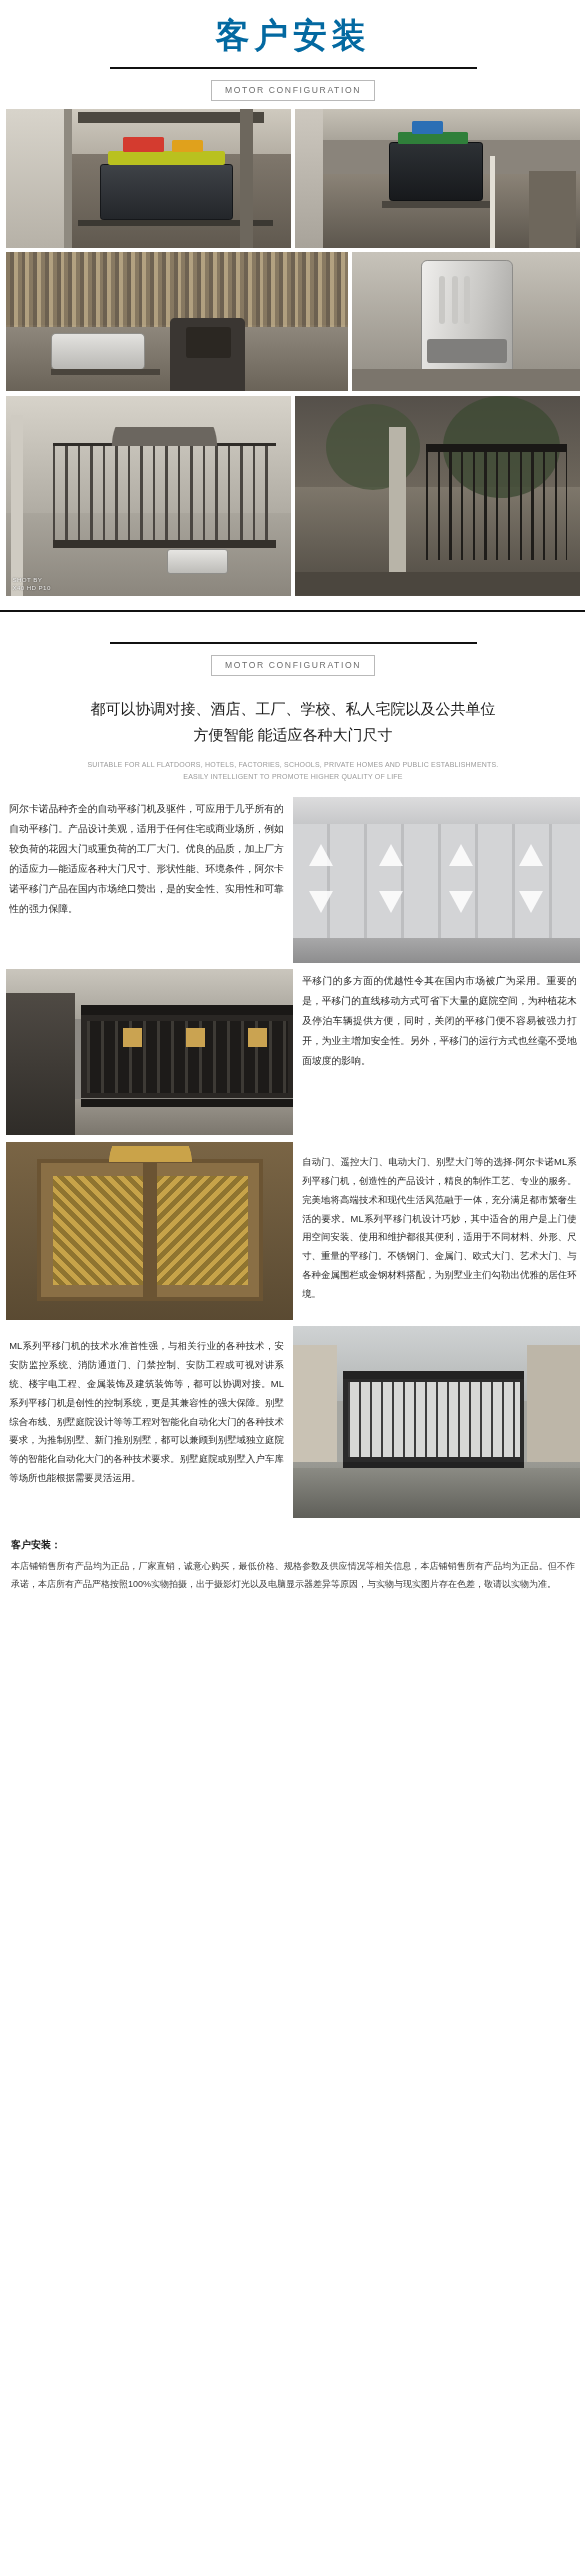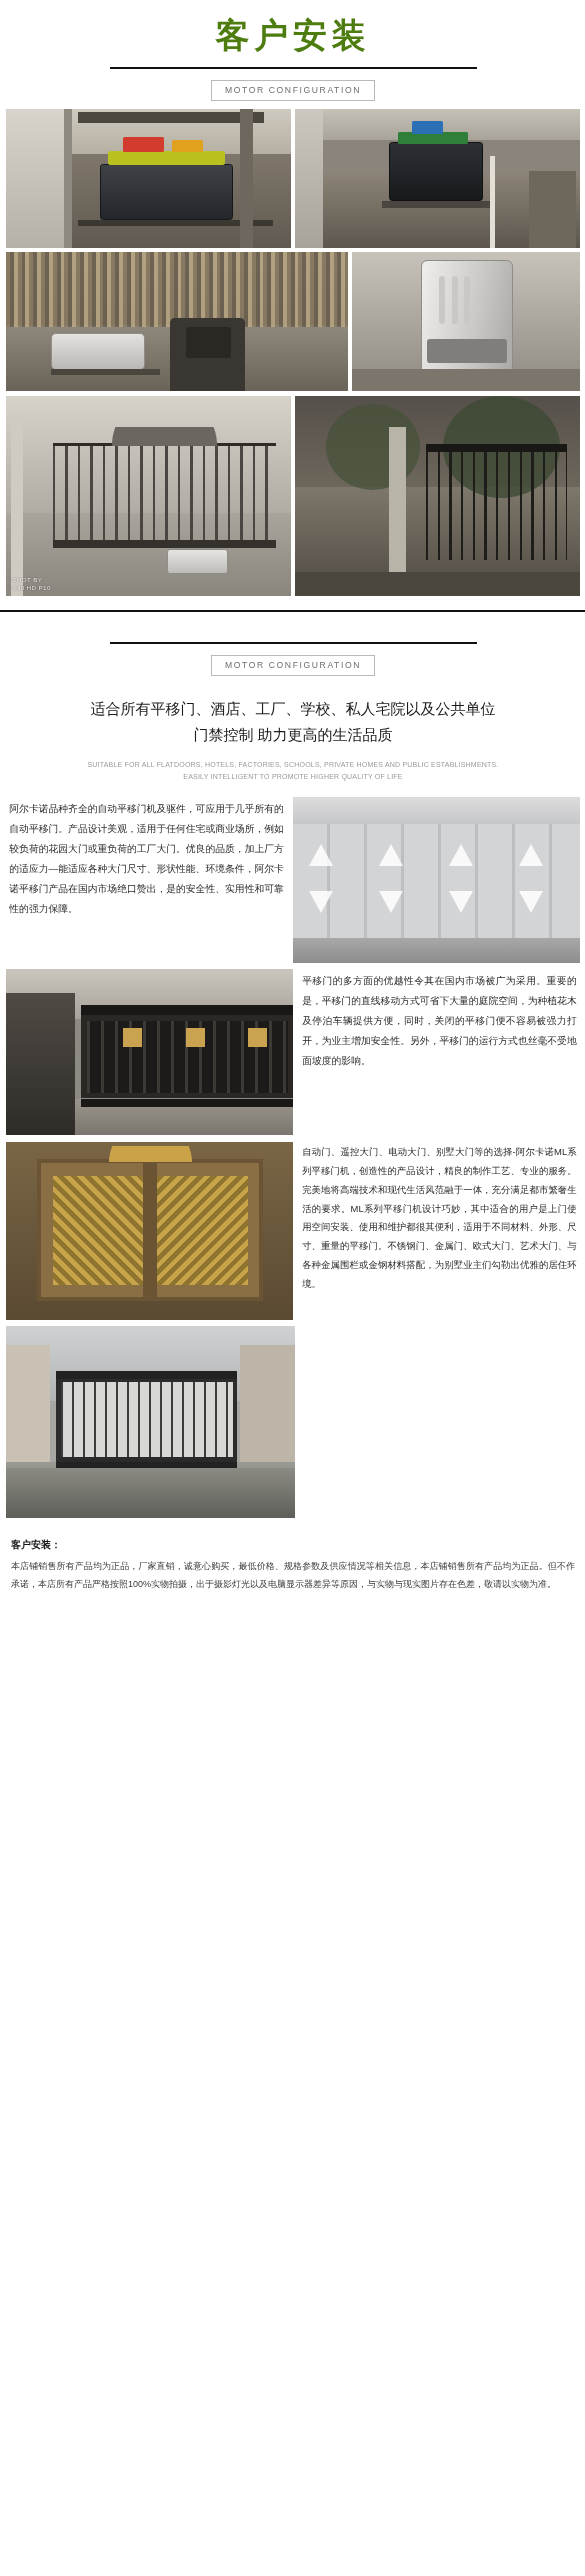--- a/index.html
+++ b/index.html
@@ -20,21 +20,21 @@
   
   .section-head {
     text-align: center;
     padding-top: 17px;
     padding-bottom: 7.8px;
   }
   .section-head .title {
     font-size: 34px;
     font-weight: bold;
     letter-spacing: 4.7px;
-    color: #4d7c0f;
+    color: #0369a1;
     line-height: 1.1;
     margin: 0;
   }
   .head-rule {
     width: 367px;
     height: 2.3px;
     background: #111;
     margin: 12.5px auto 0 auto;
   }
   .sub-badge {
@@ -105,21 +105,21 @@
 
   
   .combo { display: flex; gap: 6.2px; padding: 0 6.2px; margin-bottom: 6.2px; align-items: stretch; }
   .para {
     font-size: 9.8px;
     line-height: 2.05;
     color: #2a2a2a;
     text-align: justify;
     padding: 1.6px 3.1px;
   }
-  .para.small { font-size: 9.4px; line-height: 2.0; }
+  .para.small { font-size: 9.4px; line-height: 2.0; margin-top: 10px; }
 
   
   .note-wrap { padding: 14px 11px 20px 11px; }
   .note-title { font-size: 10px; font-weight: bold; color: #1a1a1a; margin-bottom: 6.2px; }
   .note-body { font-size: 9px; line-height: 1.95; color: #3a3a3a; text-align: justify; }
 </style>
 </head>
 <body>
 
 <div class="page">
@@ -214,22 +214,22 @@
   <div class="big-divider"></div>
 
   <div class="section-head">
     <div class="head-rule-wrap">
       <div class="head-rule"></div>
     </div>
     <div class="sub-badge">MOTOR CONFIGURATION</div>
   </div>
 
   <div class="lead">
-    <div>适合所有平移门、酒店、工厂、学校、私人宅院以及公共单位</div>
-    <div>门禁控制 助力更高的生活品质</div>
+    <div>都可以协调对接、酒店、工厂、学校、私人宅院以及公共单位</div>
+    <div>方便智能 能适应各种大门尺寸</div>
   </div>
   <div class="lead-en">
     <div>SUITABLE FOR ALL FLATDOORS, HOTELS, FACTORIES, SCHOOLS, PRIVATE HOMES AND PUBLIC ESTABLISHMENTS.</div>
     <div>EASILY INTELLIGENT TO PROMOTE HIGHER QUALITY OF LIFE</div>
   </div>
 
   <div class="combo">
     <div class="para" style="width:283px;">阿尔卡诺品种齐全的自动平移门机及驱件，可应用于几乎所有的自动平移门。产品设计美观，适用于任何住宅或商业场所，例如较负荷的花园大门或重负荷的工厂大门。优良的品质，加上厂方的适应力—能适应各种大门尺寸、形状性能、环境条件，阿尔卡诺平移门产品在国内市场绝口赞出，是的安全性、实用性和可靠性的强力保障。</div>
     <div class="photo" style="width:289px;height:166px;background:#c2c3c5;">
       <div class="sky" style="height:31px;background:linear-gradient(#dcdcdd,#c3c4c6);"></div>
@@ -270,20 +270,21 @@
       <div class="bar" style="left:31px;top:17px;width:226px;height:142px;background:#8a6f45;border:4.7px solid #6b5433;"></div>
       <div class="bar" style="left:47px;top:34px;width:92px;height:109px;background:repeating-linear-gradient(45deg,#c7a349 0 4.7px,#8f7430 4.7px 9.4px);"></div>
       <div class="bar" style="left:150px;top:34px;width:92px;height:109px;background:repeating-linear-gradient(-45deg,#c7a349 0 4.7px,#8f7430 4.7px 9.4px);"></div>
       <div class="bar" style="left:137px;top:17px;width:14px;height:142px;background:#6b5433;"></div>
       <div class="bar" style="left:78px;top:4.7px;width:133px;height:15.6px;background:radial-gradient(circle at 50% 100%,#caa349 0 60%,transparent 61%);"></div>
     </div>
     <div class="para small" style="width:283px;">自动门、遥控大门、电动大门、别墅大门等的选择-阿尔卡诺ML系列平移门机，创造性的产品设计，精良的制作工艺、专业的服务。完美地将高端技术和现代生活风范融于一体，充分满足都市繁奢生活的要求。ML系列平移门机设计巧妙，其中适合的用户是上门使用空间安装、使用和维护都很其便利，适用于不同材料、外形、尺寸、重量的平移门。不锈钢门、金属门、欧式大门、艺术大门、与各种金属围栏或金钢材料搭配，为别墅业主们勾勒出优雅的居住环境。</div>
   </div>
 
   <div class="combo">
+    <div class="para small" style="width:283px;">ML系列平移门机的技术水准首性强，与相关行业的各种技术，安安防监控系统、消防通道门、门禁控制、安防工程或可视对讲系统、楼宇电工程、金属装饰及建筑装饰等，都可以协调对接。ML系列平移门机是创性的控制系统，更是其兼容性的强大保障。别墅综合布线、别墅庭院设计等等工程对智能化自动化大门的各种技术要求，为推制别墅、新门推别别墅，都可以兼顾到别墅域独立庭院等的智能化自动化大门的各种技术要求。别墅庭院或别墅入户车库等场所也能根据需要灵活运用。</div>
     <div class="photo" style="width:289px;height:192px;background:#a6a7a2;">
       <div class="sky" style="height:75px;background:linear-gradient(#cfd2d3,#b1b4b3);"></div>
       <div class="grnd" style="height:56px;background:linear-gradient(#9a9a94,#77776f);"></div>
       <div class="bar" style="left:0;top:19px;width:44px;height:117px;background:#c9c2b4;"></div>
       <div class="bar" style="left:234px;top:19px;width:55px;height:117px;background:#bdb6a8;"></div>
       <div class="bar" style="left:50px;top:52px;width:181px;height:84px;background:#2b2b2b;"></div>
       <div class="bar" style="left:55px;top:56px;width:172px;height:75px;background:repeating-linear-gradient(90deg,#3c3c3c 0 2.3px,#d7d8d6 2.3px 11px);"></div>
       <div class="bar" style="left:50px;top:45px;width:181px;height:7.8px;background:#222;"></div>
       <div class="bar" style="left:50px;top:136px;width:181px;height:6.2px;background:#222;"></div>
       <div class="bar" style="left:0;top:142px;width:289px;height:50px;background:linear-gradient(#8b8b84,#5f5f59);"></div>

